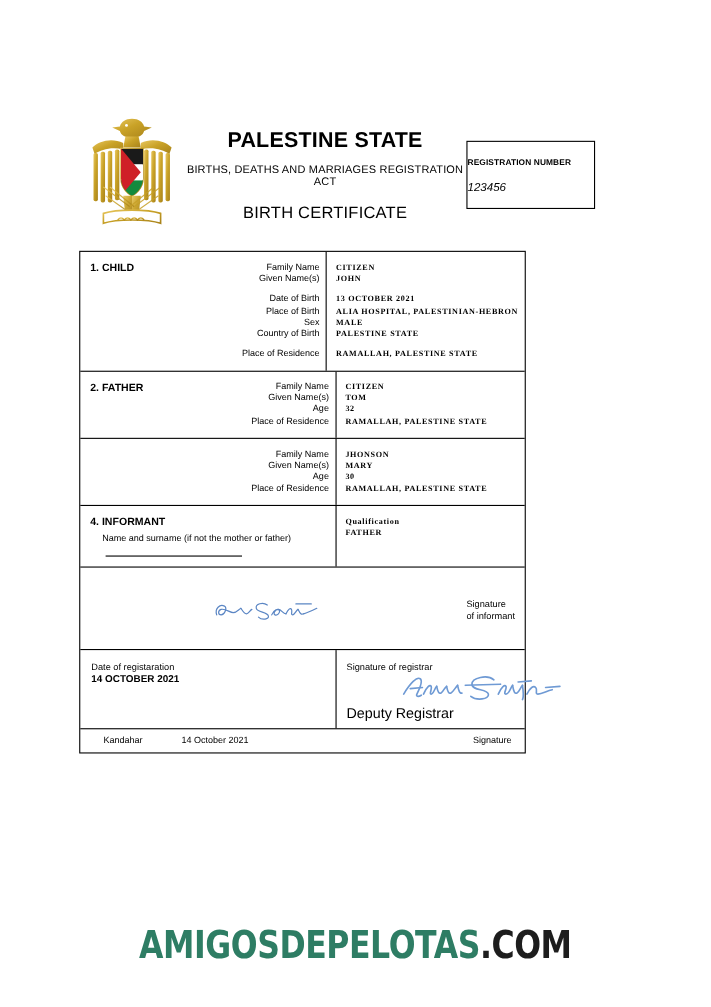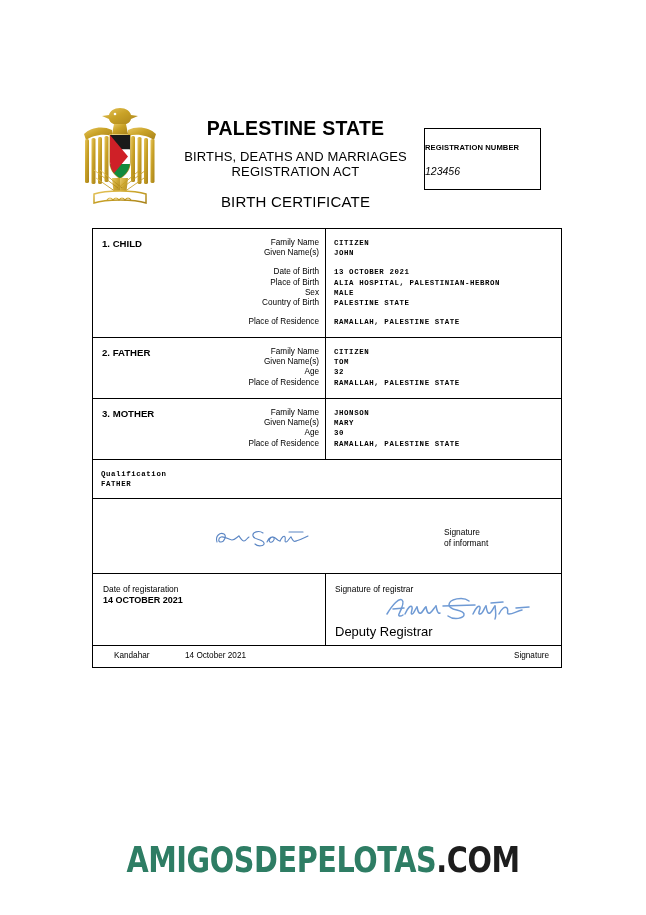--- a/index.html
+++ b/index.html
@@ -48,21 +48,21 @@
   }
   .doc-title {
     font-size: 19.5px;
     font-weight: bold;
     letter-spacing: 0.2px;
     color: #000;
     line-height: 1.1;
   }
   .doc-act {
     margin-top: 10px;
-    font-size: 13px;
+    font-size: 10px;
     font-weight: normal;
     letter-spacing: 0.15px;
     color: #000;
   }
   .doc-subtitle {
     margin-top: 14px;
     font-size: 15px;
     font-weight: normal;
     letter-spacing: 0.2px;
     color: #000;
@@ -87,24 +87,23 @@
     margin-top: 13px;
     font-size: 10.5px;
     font-style: italic;
   }
 
   
   .form {
     position: absolute;
     left: 72px;
     top: 228px;
-    width: 470px;
+    width: 406px;
     border: 1.4px solid #000;
     box-sizing: border-box;
-    margin-left: 20px;
   }
   .sec {
     display: flex;
     border-bottom: 1.4px solid #000;
     box-sizing: border-box;
   }
   .sec:last-child { border-bottom: none; }
 
   .sec-left {
     width: 233px;
@@ -132,21 +131,21 @@
   }
   .lbl {
     font-size: 8.2px;
     color: #000;
     line-height: 10.2px;
     white-space: nowrap;
   }
   .lbl.gap { margin-top: 9px; }
 
   .val {
-    font-family: Liberation Mono, monospace;
+    font-family: Liberation Serif, serif;
     font-size: 7.4px;
     font-weight: bold;
     letter-spacing: 0.6px;
     line-height: 10.2px;
     color: #000;
     white-space: nowrap;
   }
   .val.gap { margin-top: 9px; }
 
   
@@ -397,37 +396,41 @@
       <div class="sec-right">
         <div class="val">CITIZEN</div>
         <div class="val">TOM</div>
         <div class="val">32</div>
         <div class="val">RAMALLAH, PALESTINE STATE</div>
       </div>
     </div>
 
     <div class="sec">
       <div class="sec-left" style="min-height:60px;">
-        <div class="sec-title">3. MOTHER</div>
         <div class="labels">
           <div class="lbl">Family Name</div>
           <div class="lbl">Given Name(s)</div>
           <div class="lbl">Age</div>
           <div class="lbl">Place of Residence</div>
         </div>
       </div>
       <div class="sec-right">
         <div class="val">JHONSON</div>
         <div class="val">MARY</div>
         <div class="val">30</div>
         <div class="val">RAMALLAH, PALESTINE STATE</div>
       </div>
     </div>
 
     <div class="sec">
+      <div class="sec-left sec-informant-left">
+        <div class="sec-title">4. INFORMANT</div>
+        <div class="inf-sub">Name and surname (if not the mother or father)</div>
+        <div class="inf-line"></div>
+      </div>
       <div class="sec-right">
         <div class="val">Qualification</div>
         <div class="val">FATHER</div>
       </div>
     </div>
 
     <div class="sec sec-certify">
 
       <div class="sig-informant-wrap">
         <svg width="120" height="26" viewBox="0 0 120 26" xmlns="http://www.w3.org/2000/svg">

